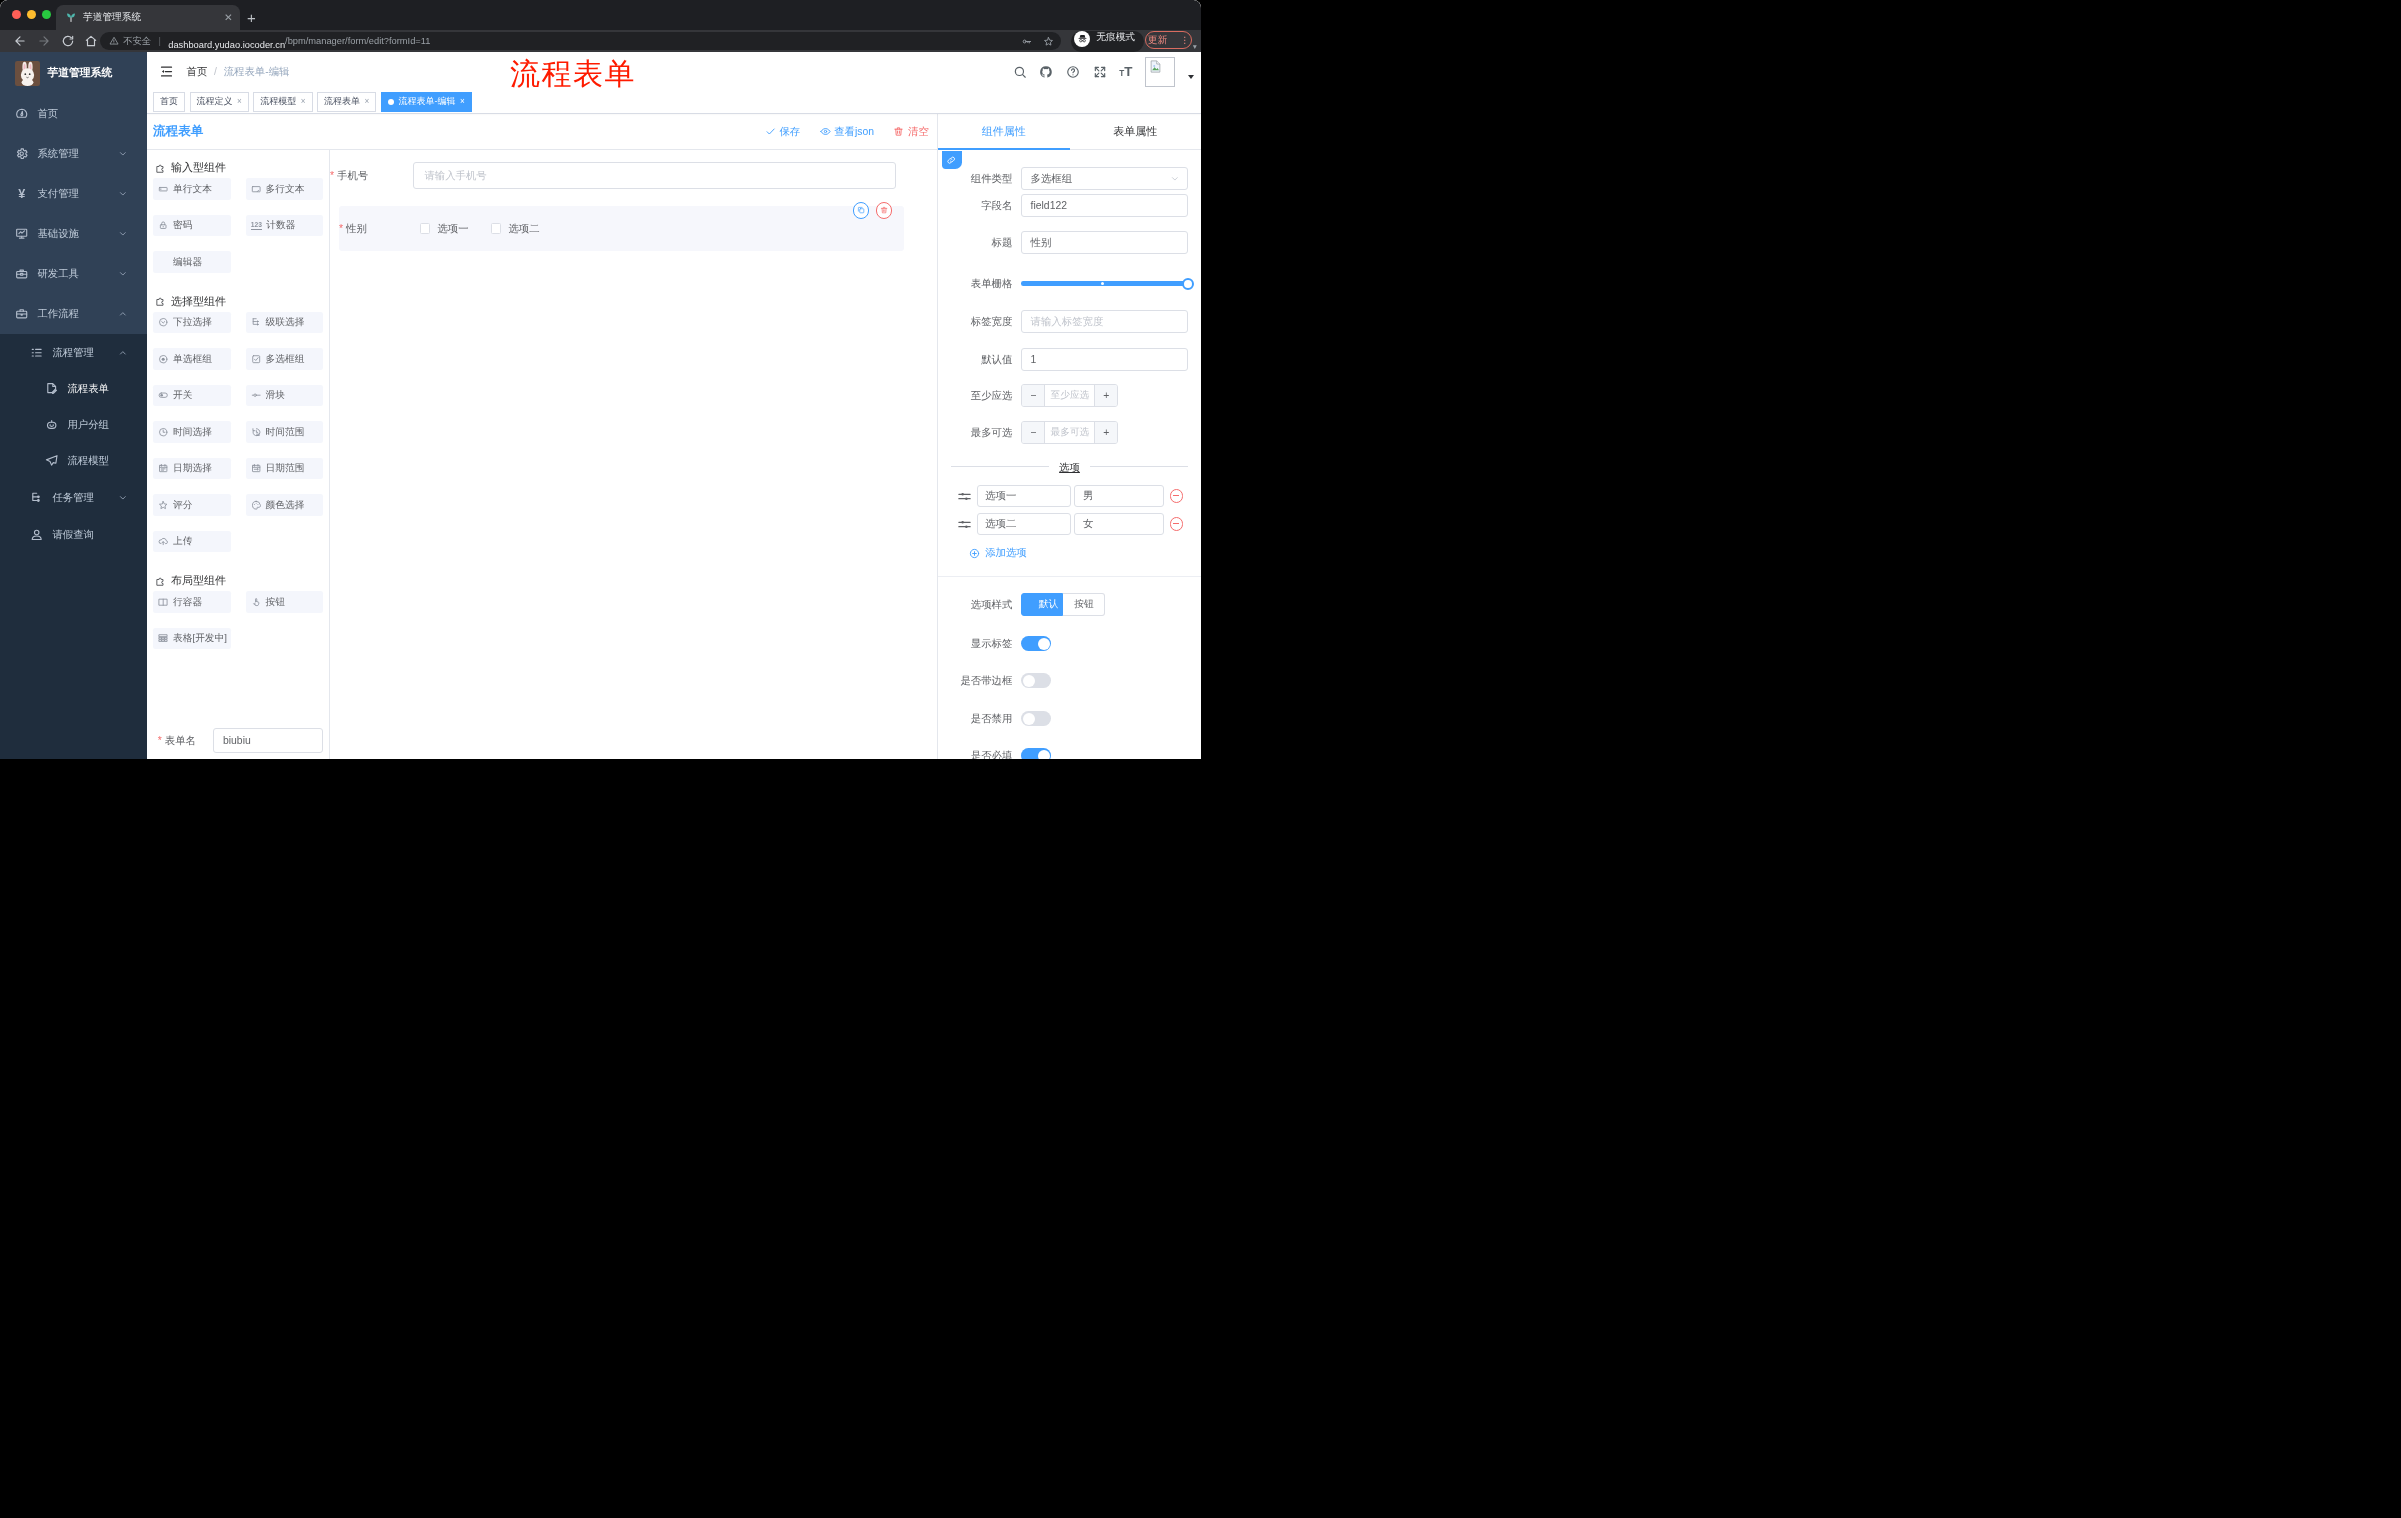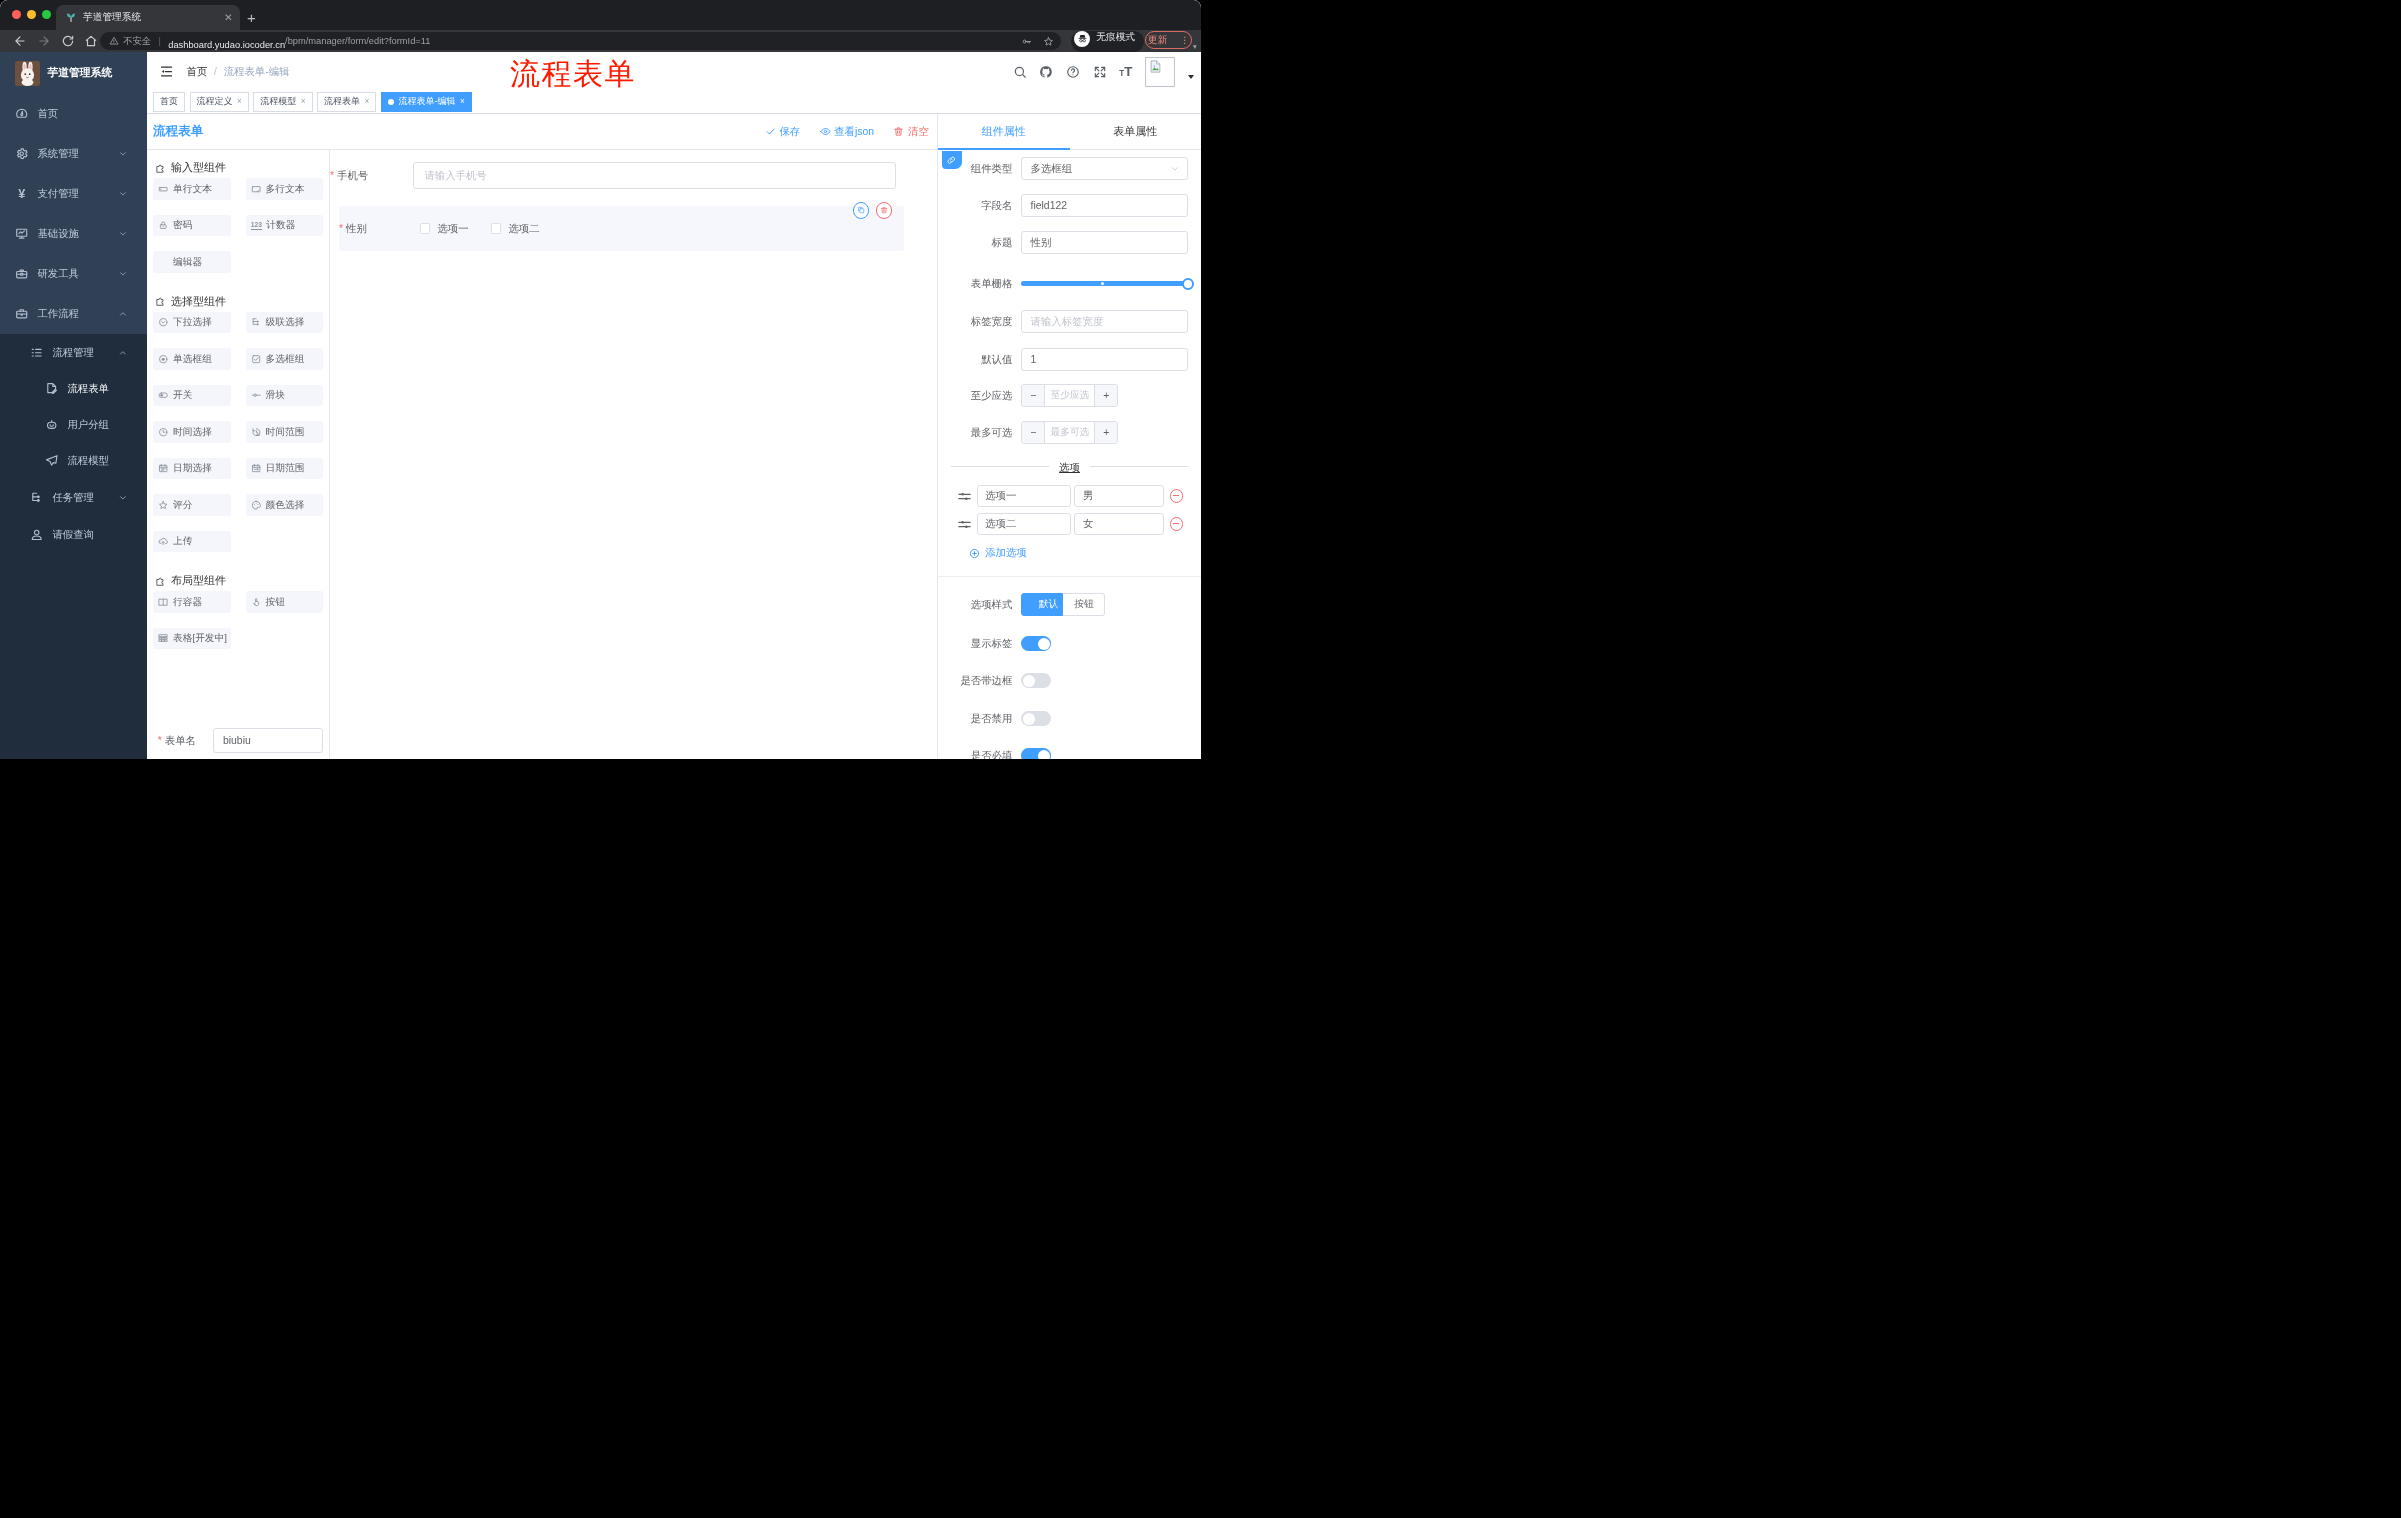--- a/index.html
+++ b/index.html
@@ -846,21 +846,21 @@
             </div>
           <div class="plink">
               <span class="ic">
                 <svg viewBox="0 0 24 24">
                   <path d="M10 14a4 4 0 0 0 6 .4l2.5-2.5a4 4 0 1 0-5.7-5.7l-1.4 1.4"></path>
                   <path d="M14 10a4 4 0 0 0-6-.4L5.5 12a4 4 0 1 0 5.7 5.7l1.3-1.3"></path>
                 </svg>
               </span>
             </div>
 
-          <div class="prow" style="top:43px">
+          <div class="prow" style="top:53px">
             <span class="plabel">组件类型</span>
             <span class="pctl">
                 <span class="pinput">
                   <span>多选框组</span>
                   <span class="ic chev">
                     <svg viewBox="0 0 24 24">
                       <path d="M6 9l6 6 6-6"></path>
                     </svg>
                   </span>
                 </span>

